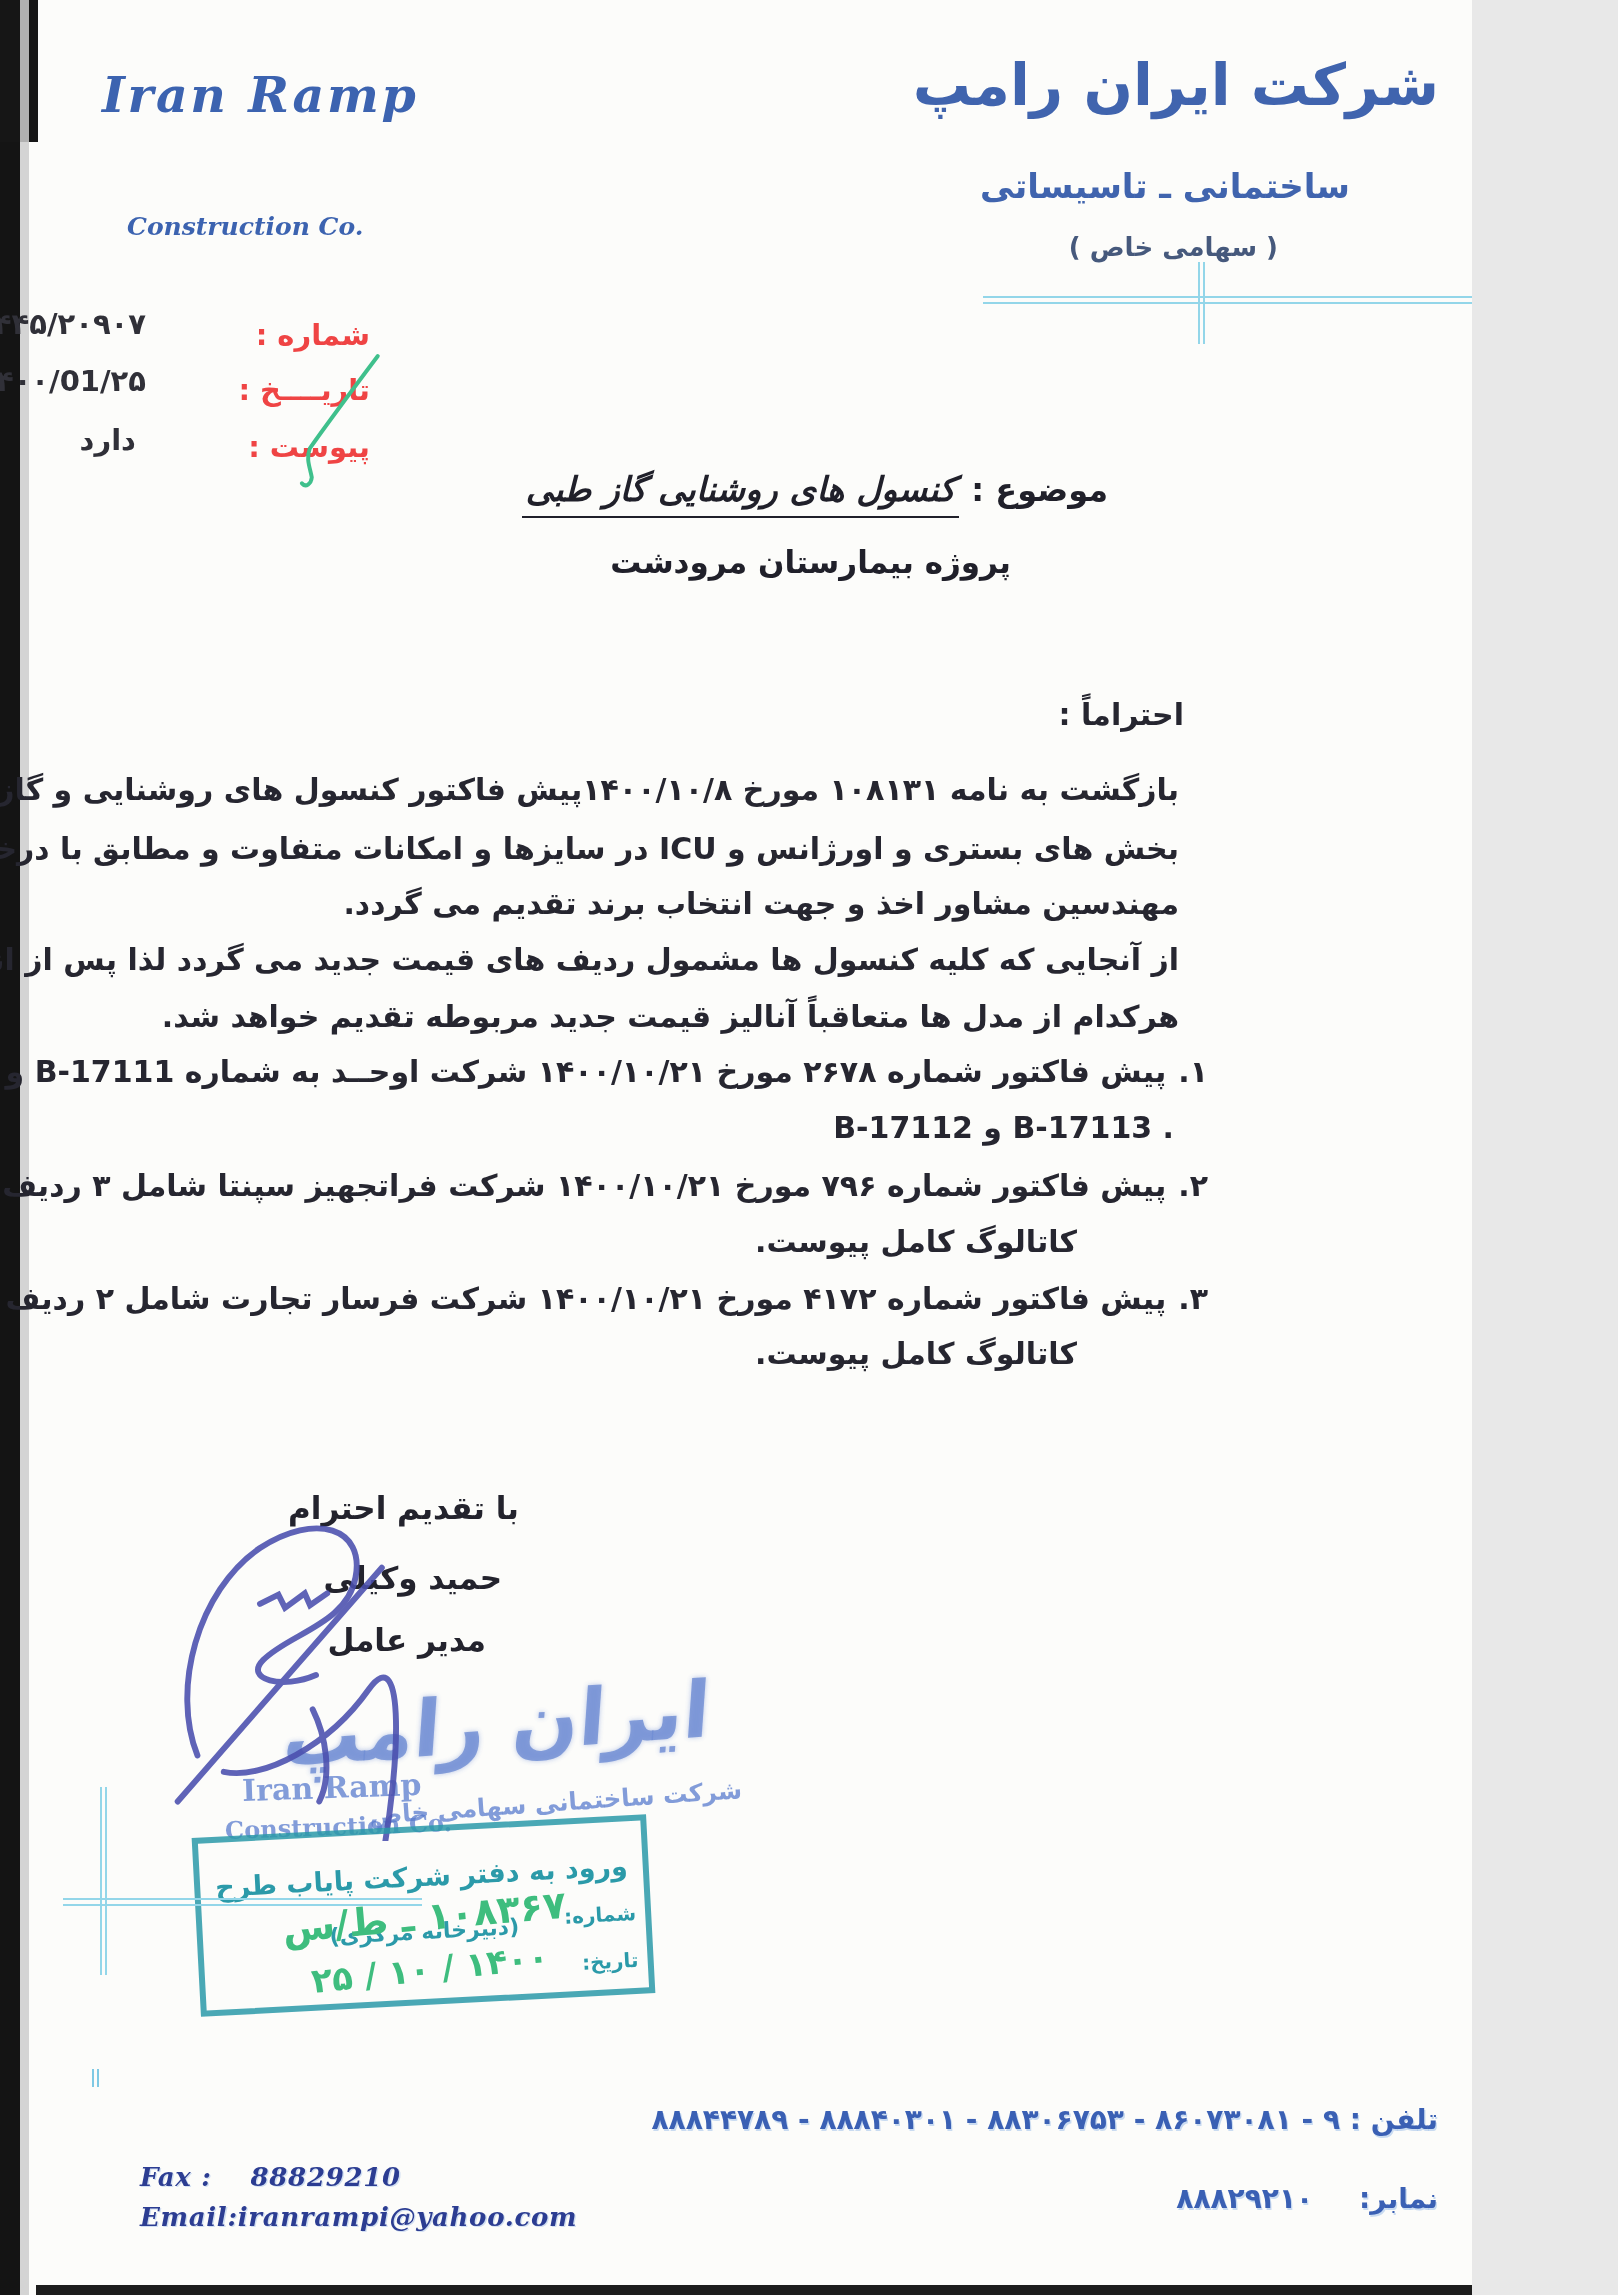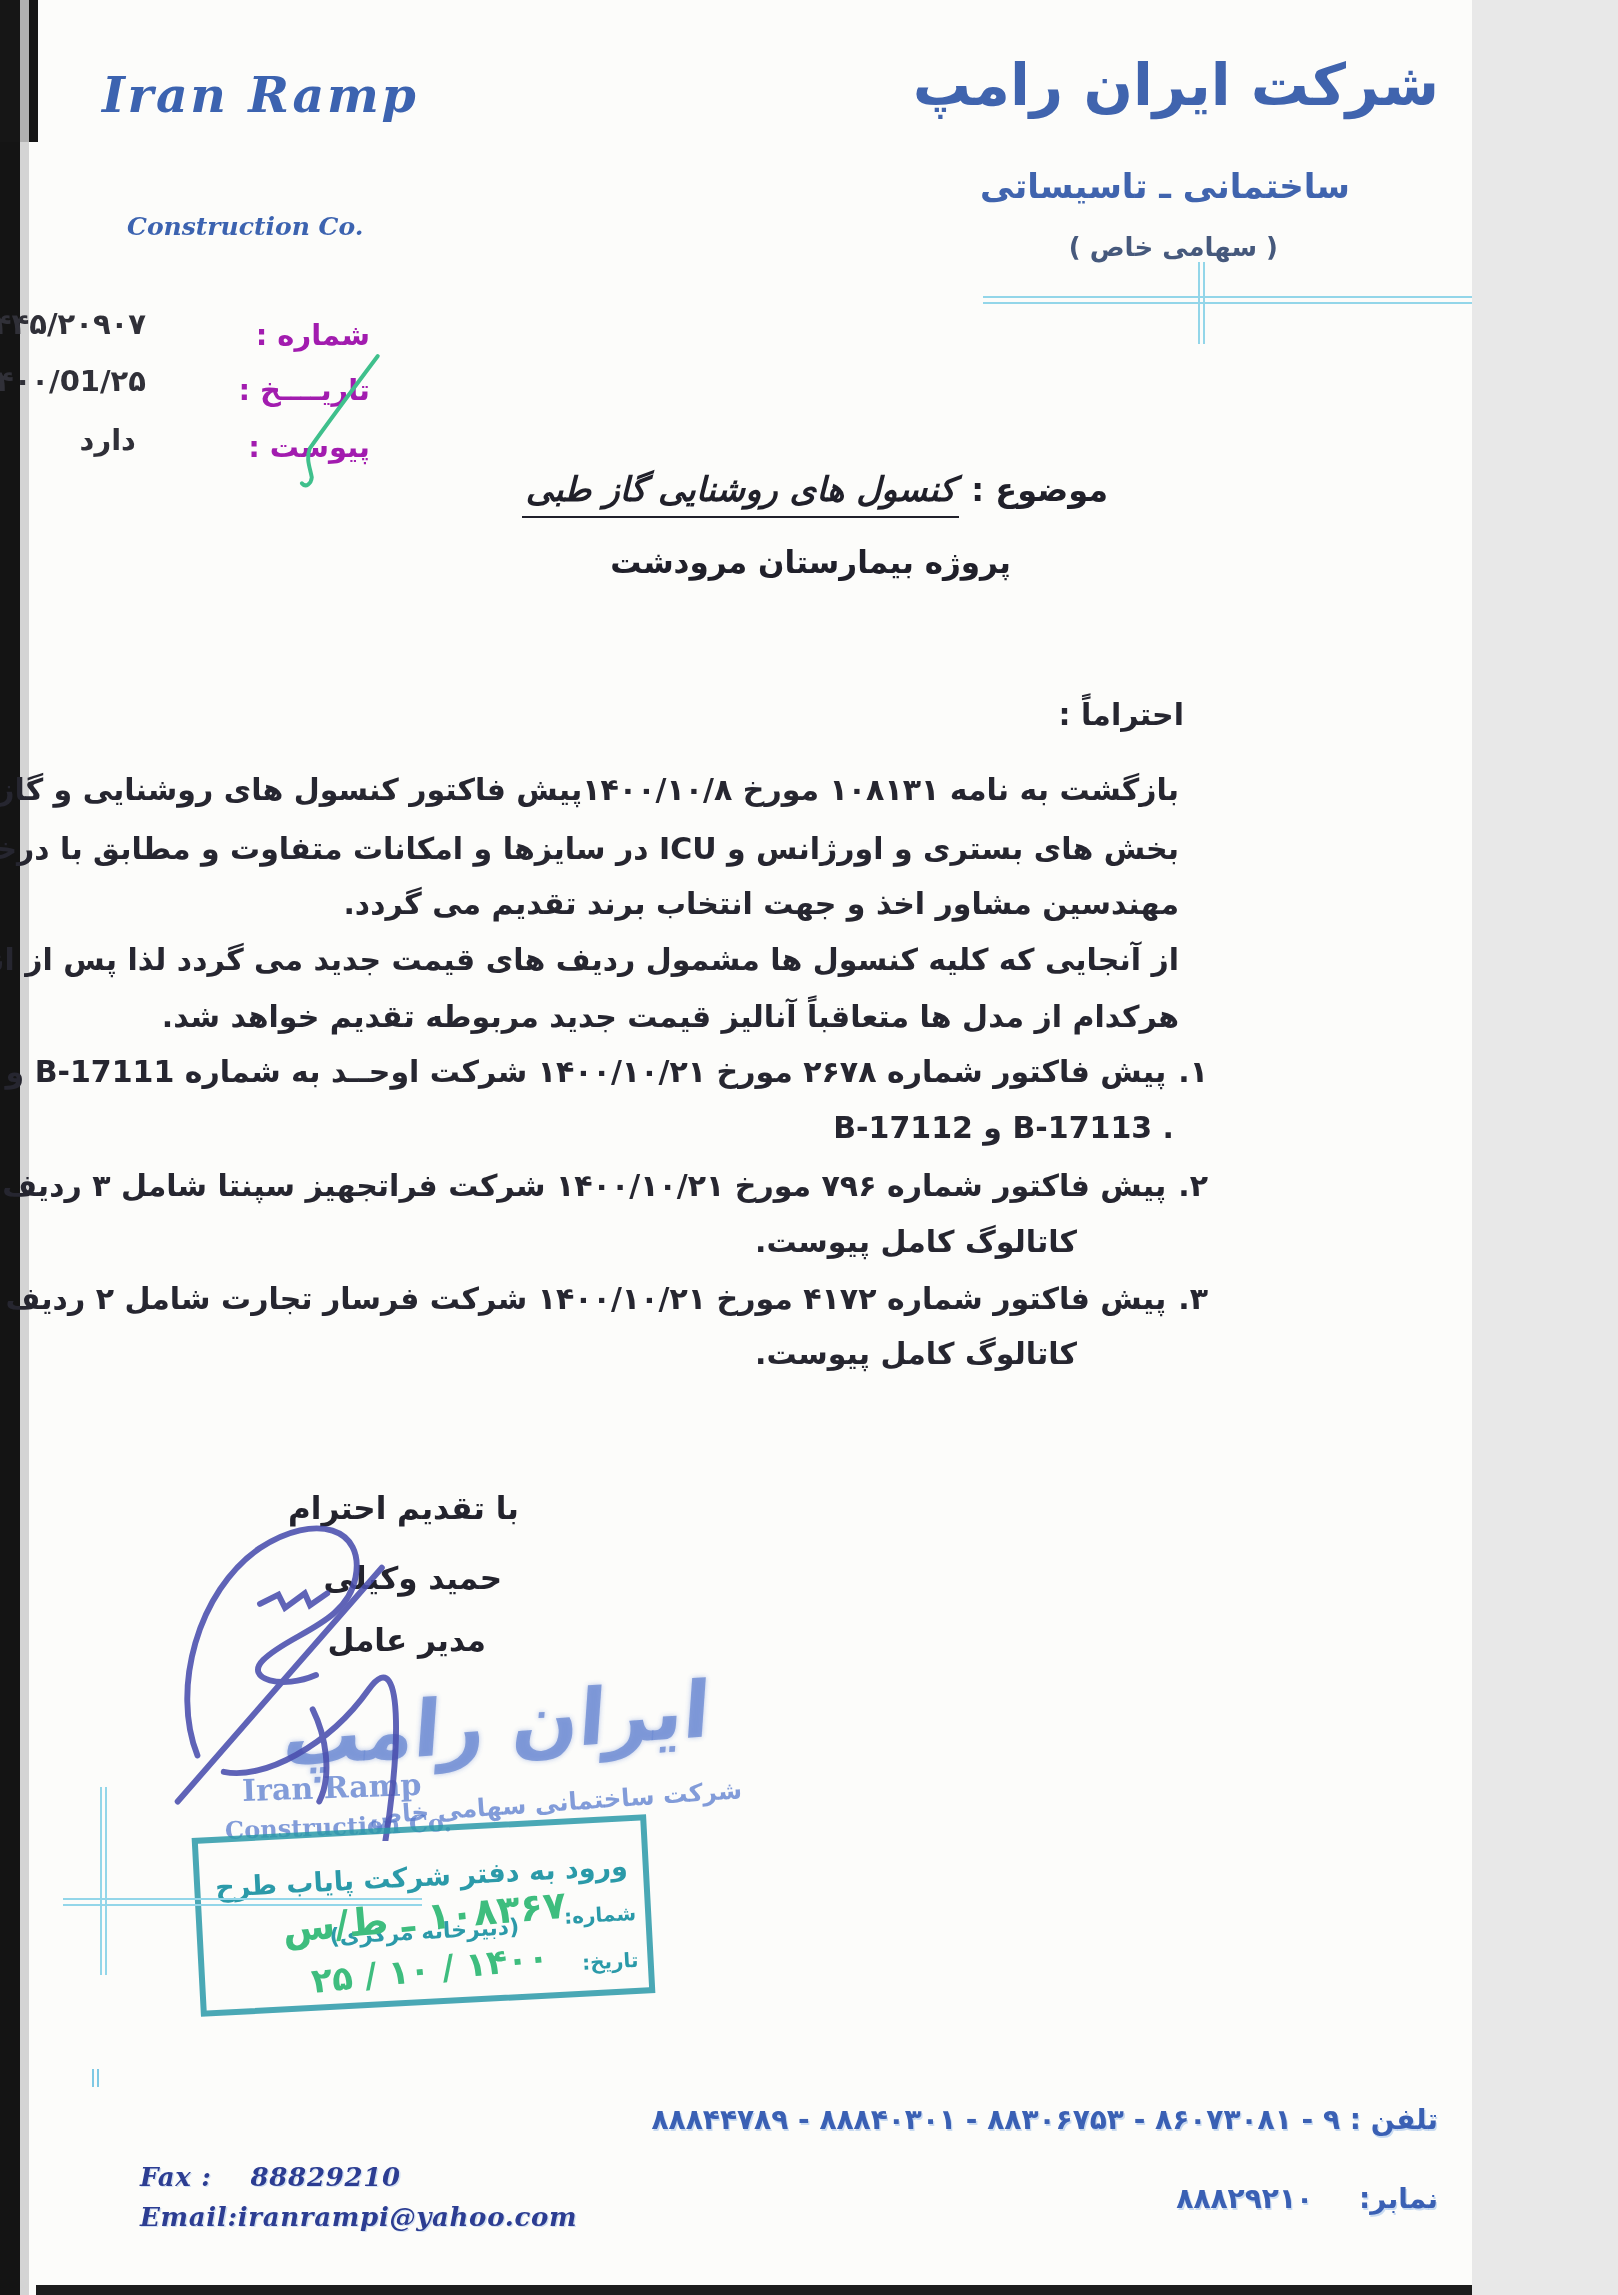--- a/index.html
+++ b/index.html
@@ -1,21 +1,21 @@
 <!DOCTYPE html>
 <html lang="fa" style="font-size:10.5px"><head>
 <meta charset="utf-8">
 <style>
   html,body{margin:0;padding:0;background:#e8e8e8;}
   #page{position:relative;width:1472px;height:2295px;background:#fcfcfa;overflow:hidden;
         font-family:"DejaVu Sans",sans-serif;}
   .abs{position:absolute;white-space:pre;}
   .rtl{direction:rtl;unicode-bidi:plaintext;}
   .fa-head{color:#4064ae;font-weight:700;}
-  .meta-label{font-size:29px;font-weight:700;color:#a21caf;}
+  .meta-label{font-size:29px;font-weight:700;color:#ef4444;}
   .meta-value{font-size:29px;font-weight:600;color:#303038;}
   .doc-bold{font-weight:700;color:#20202a;}
   .body-line{font-size:30px;font-weight:600;color:#262630;}
   .item-row{display:flex;direction:rtl;gap:12px;}
   .sig-text{font-size:31px;font-weight:700;color:#23232d;}
   .script{font-family:"DejaVu Serif",serif;font-style:italic;color:#3c63b0;}
   .crease-h{border-top:2px solid #93d6e9;border-bottom:2px solid #93d6e9;height:4px;}
   .crease-v{border-left:2px solid #93d6e9;border-right:2px solid #93d6e9;width:3.3px;}
   .footer-en{font-family:"DejaVu Serif",serif;font-style:italic;font-weight:700;
              font-size:26px;color:#2c3d92;letter-spacing:0.7px;

